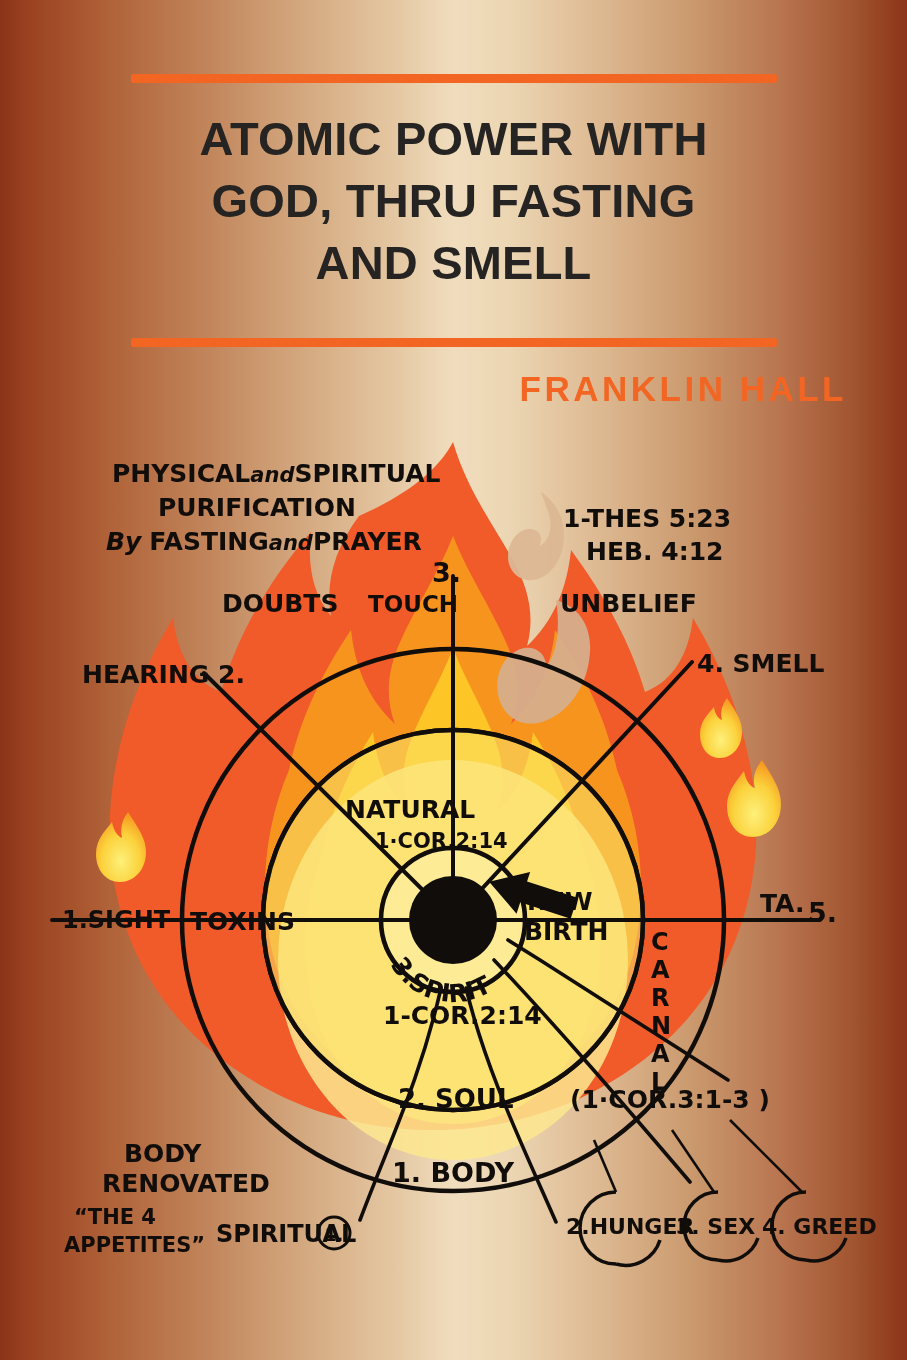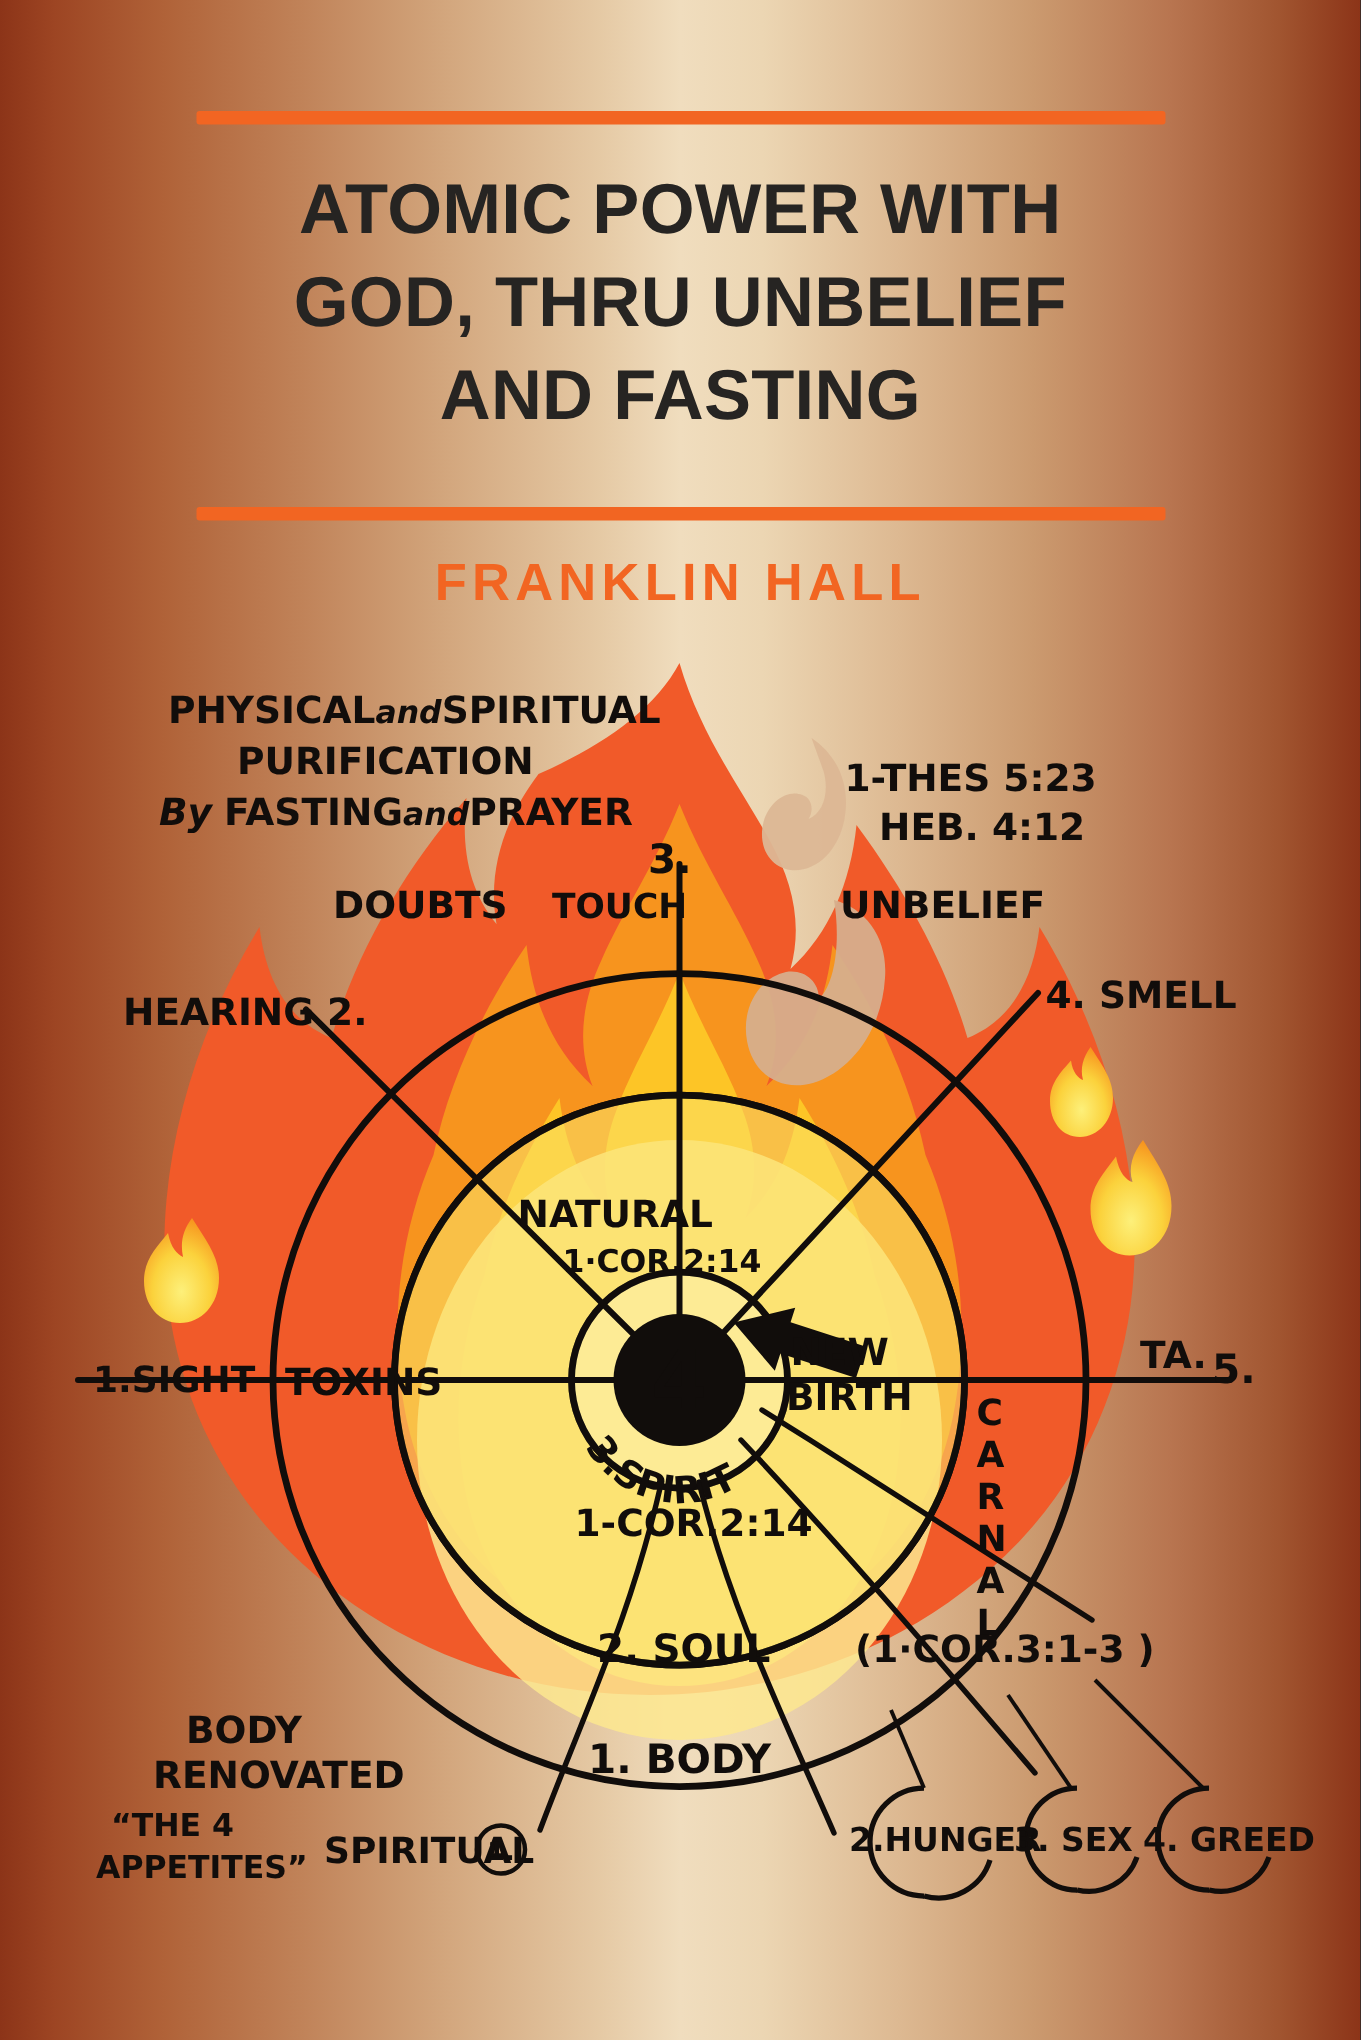--- a/index.html
+++ b/index.html
@@ -56,21 +56,21 @@
     line-height: 62px;
     letter-spacing: 0.2px;
   }
   #title .tl { display: block; white-space: nowrap; }
 
   #author {
     position: absolute;
     left: 60px;
     top: 369px;
     width: 787px;
-    text-align: center;
+    text-align: right;
     color: #f26522;
     font-family: "Liberation Sans", sans-serif;
     font-weight: bold;
     font-size: 35px;
     letter-spacing: 3.5px;
   }
 
   
   #diagram {
     position: absolute;
@@ -91,22 +91,22 @@
 </style>
 </head>
 <body>
 
 <div id="cover">
 
   <div class="rule" id="rule-top"></div>
 
   <div id="title">
     <span class="tl">ATOMIC POWER WITH</span>
-    <span class="tl">GOD, THRU UNBELIEF</span>
-    <span class="tl">AND FASTING</span>
+    <span class="tl">GOD, THRU FASTING</span>
+    <span class="tl">AND SMELL</span>
   </div>
 
   <div class="rule" id="rule-bottom"></div>
 
   <div id="author">FRANKLIN HALL</div>
 
   <div id="diagram">
     <svg width="907" height="830" viewBox="0 0 907 830" xmlns="http://www.w3.org/2000/svg">
       <defs>
 

